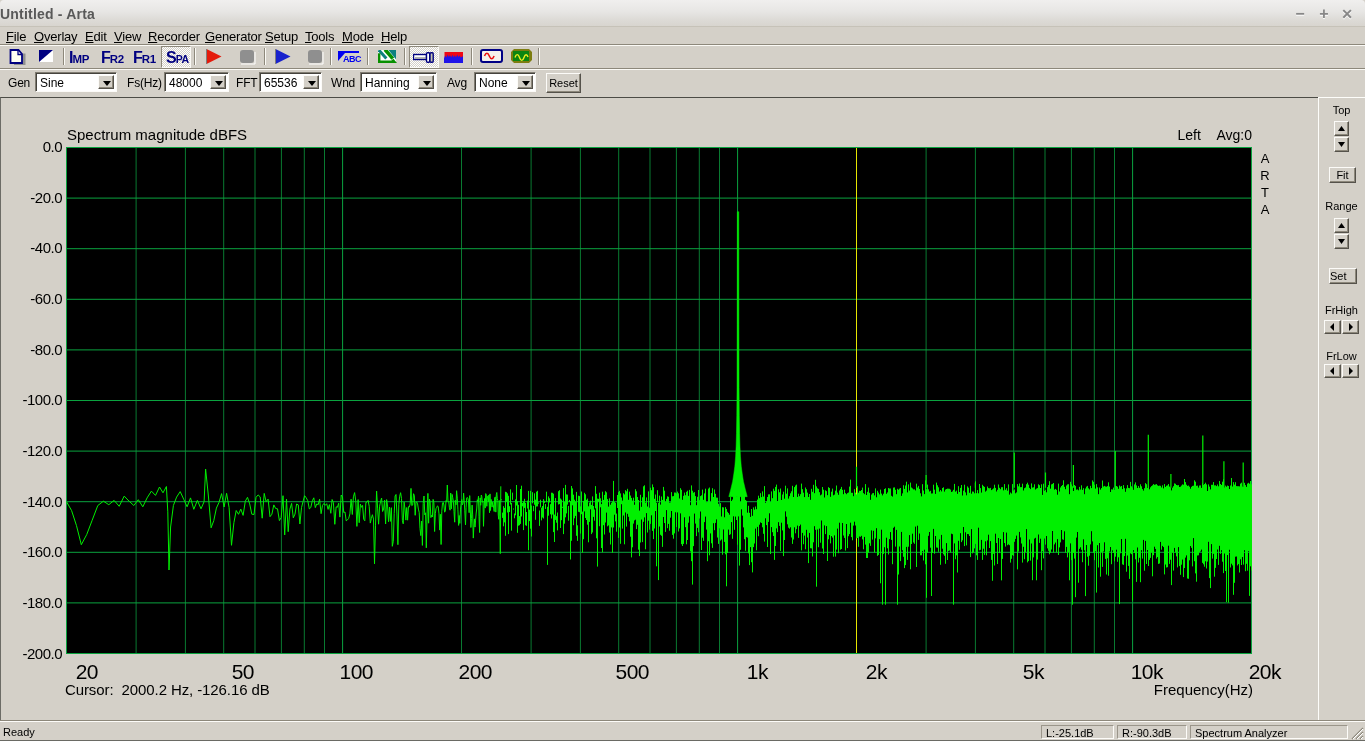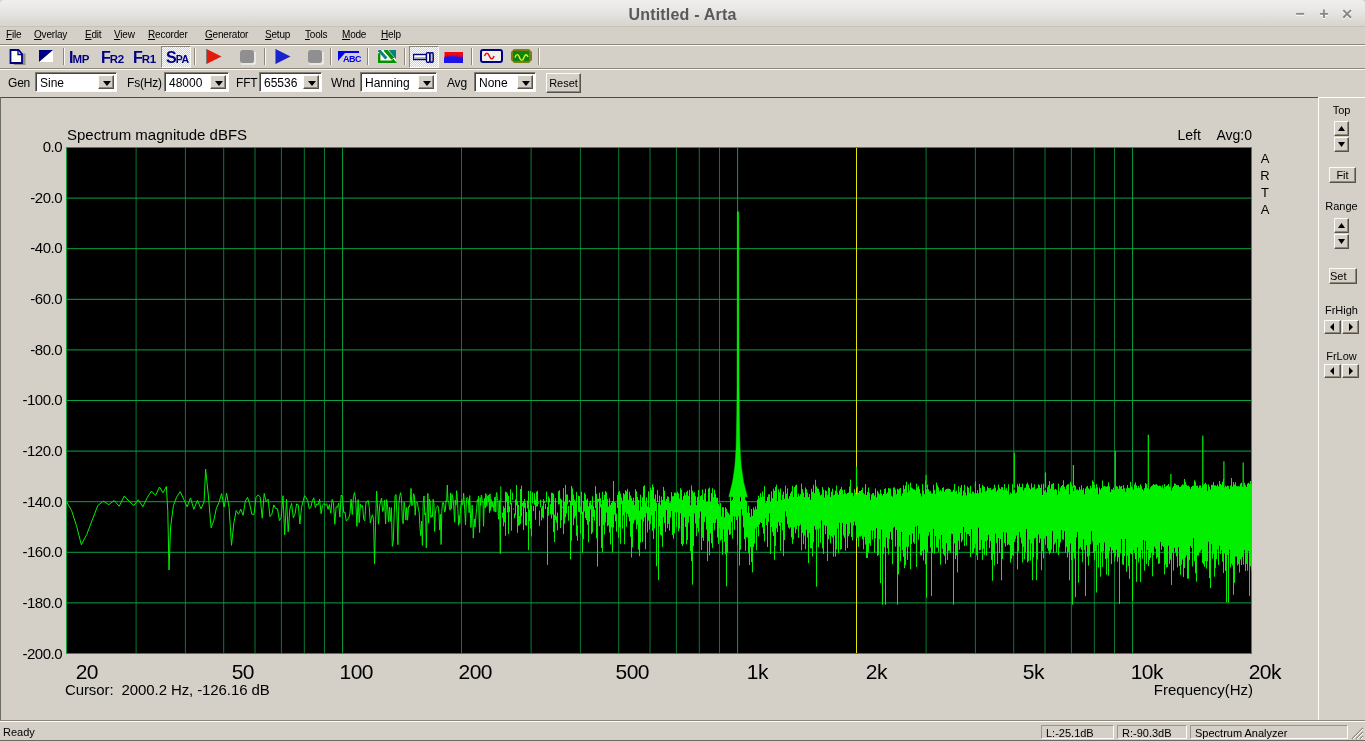--- a/index.html
+++ b/index.html
@@ -1,24 +1,24 @@
 <!DOCTYPE html>
 <html><head><meta charset="utf-8"><title>Untitled - Arta</title>
 <style>
 *{margin:0;padding:0;box-sizing:border-box}
 html,body{width:1365px;height:741px;overflow:hidden}
 body{font-family:"Liberation Sans",sans-serif;background:#d4d0c8;position:relative;font-size:11px;color:#000}
 .abs{position:absolute}
 
 #title{left:0;top:0;width:1365px;height:27px;border-radius:4px 4px 0 0;background:linear-gradient(#f0efee 0%,#e7e6e4 45%,#dddbd7 75%,#d8d5cf 100%);border-bottom:1px solid #c6c2b8}
-#title .cap{left:0;top:6px;width:1365px;text-align:center;font-size:16px;font-weight:bold;color:#595959;letter-spacing:.2px}
+#title .cap{left:0;top:6px;width:1365px;font-size:14px;font-weight:bold;color:#595959;letter-spacing:.2px}
 .wbtn{top:1px;width:24px;height:26px;color:#878787;font-size:16px;font-weight:bold;text-align:center;line-height:26px;text-shadow:0 1px 0 rgba(255,255,255,.9)}
 
 #menu{left:0;top:27px;width:1365px;height:17px}
-#menu span{position:absolute;top:2px;font-size:10px;letter-spacing:-0.2px}
+#menu span{position:absolute;top:2px;font-size:13px;letter-spacing:-0.2px}
 #menu u{text-decoration:underline;text-underline-offset:1px}
 
 #tb1{left:0;top:44px;width:1365px;height:26px;background:#d4d0c8;border-top:1px solid #8d887b;box-shadow:inset 0 1px 0 #fbfaf6,inset 0 -1px 0 #8d887b;border-bottom:1px solid #fbfaf6}
 #tb2{left:0;top:70px;width:1365px;height:27px;background:#d4d0c8}
 .sep{top:3px;width:2px;height:17px;border-left:1px solid #8d887b;border-right:1px solid #fbfaf6}
 .navy{color:#000080;font-weight:bold}
 .btxt{top:4px;height:16px;white-space:nowrap}
 .b1{font-size:16px;letter-spacing:-1px}
 .b2{font-size:11.5px;letter-spacing:-0.3px}
 .pressed{border:1px solid;border-color:#8d887b #fbfaf6 #fbfaf6 #8d887b;background-image:linear-gradient(45deg,#fff 25%,transparent 25%,transparent 75%,#fff 75%),linear-gradient(45deg,#fff 25%,transparent 25%,transparent 75%,#fff 75%);background-size:2px 2px;background-position:0 0,1px 1px}

